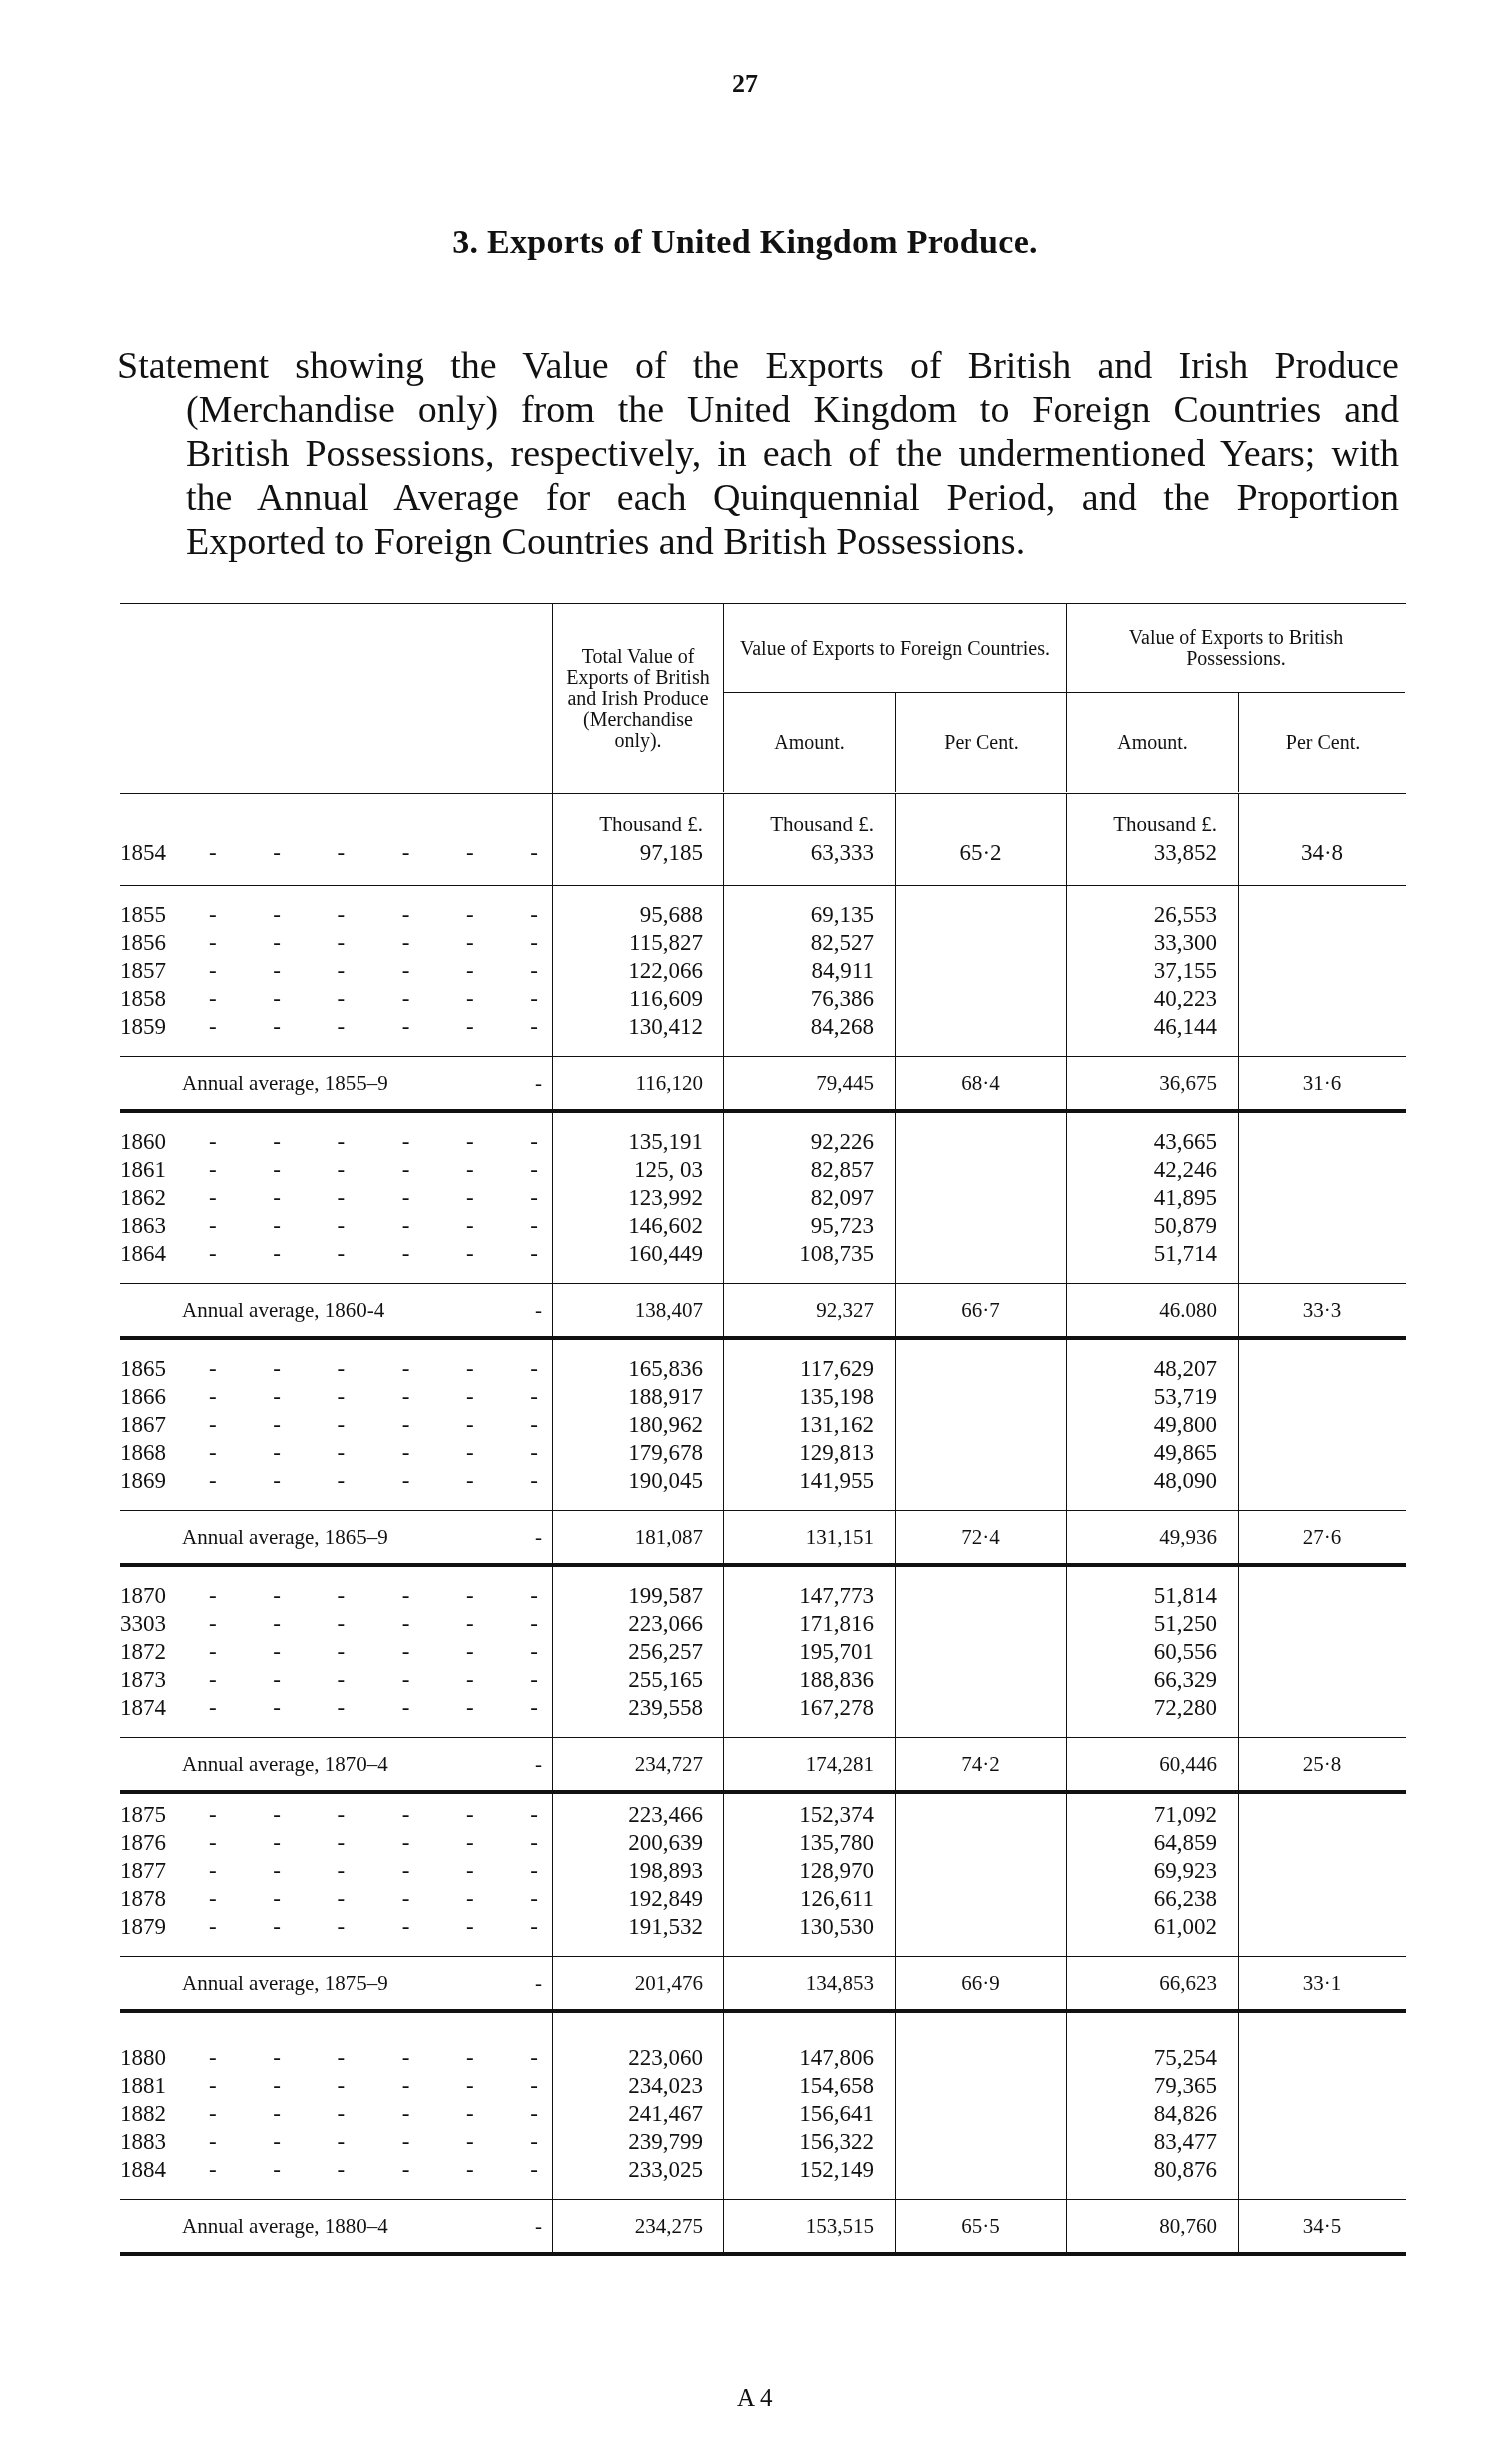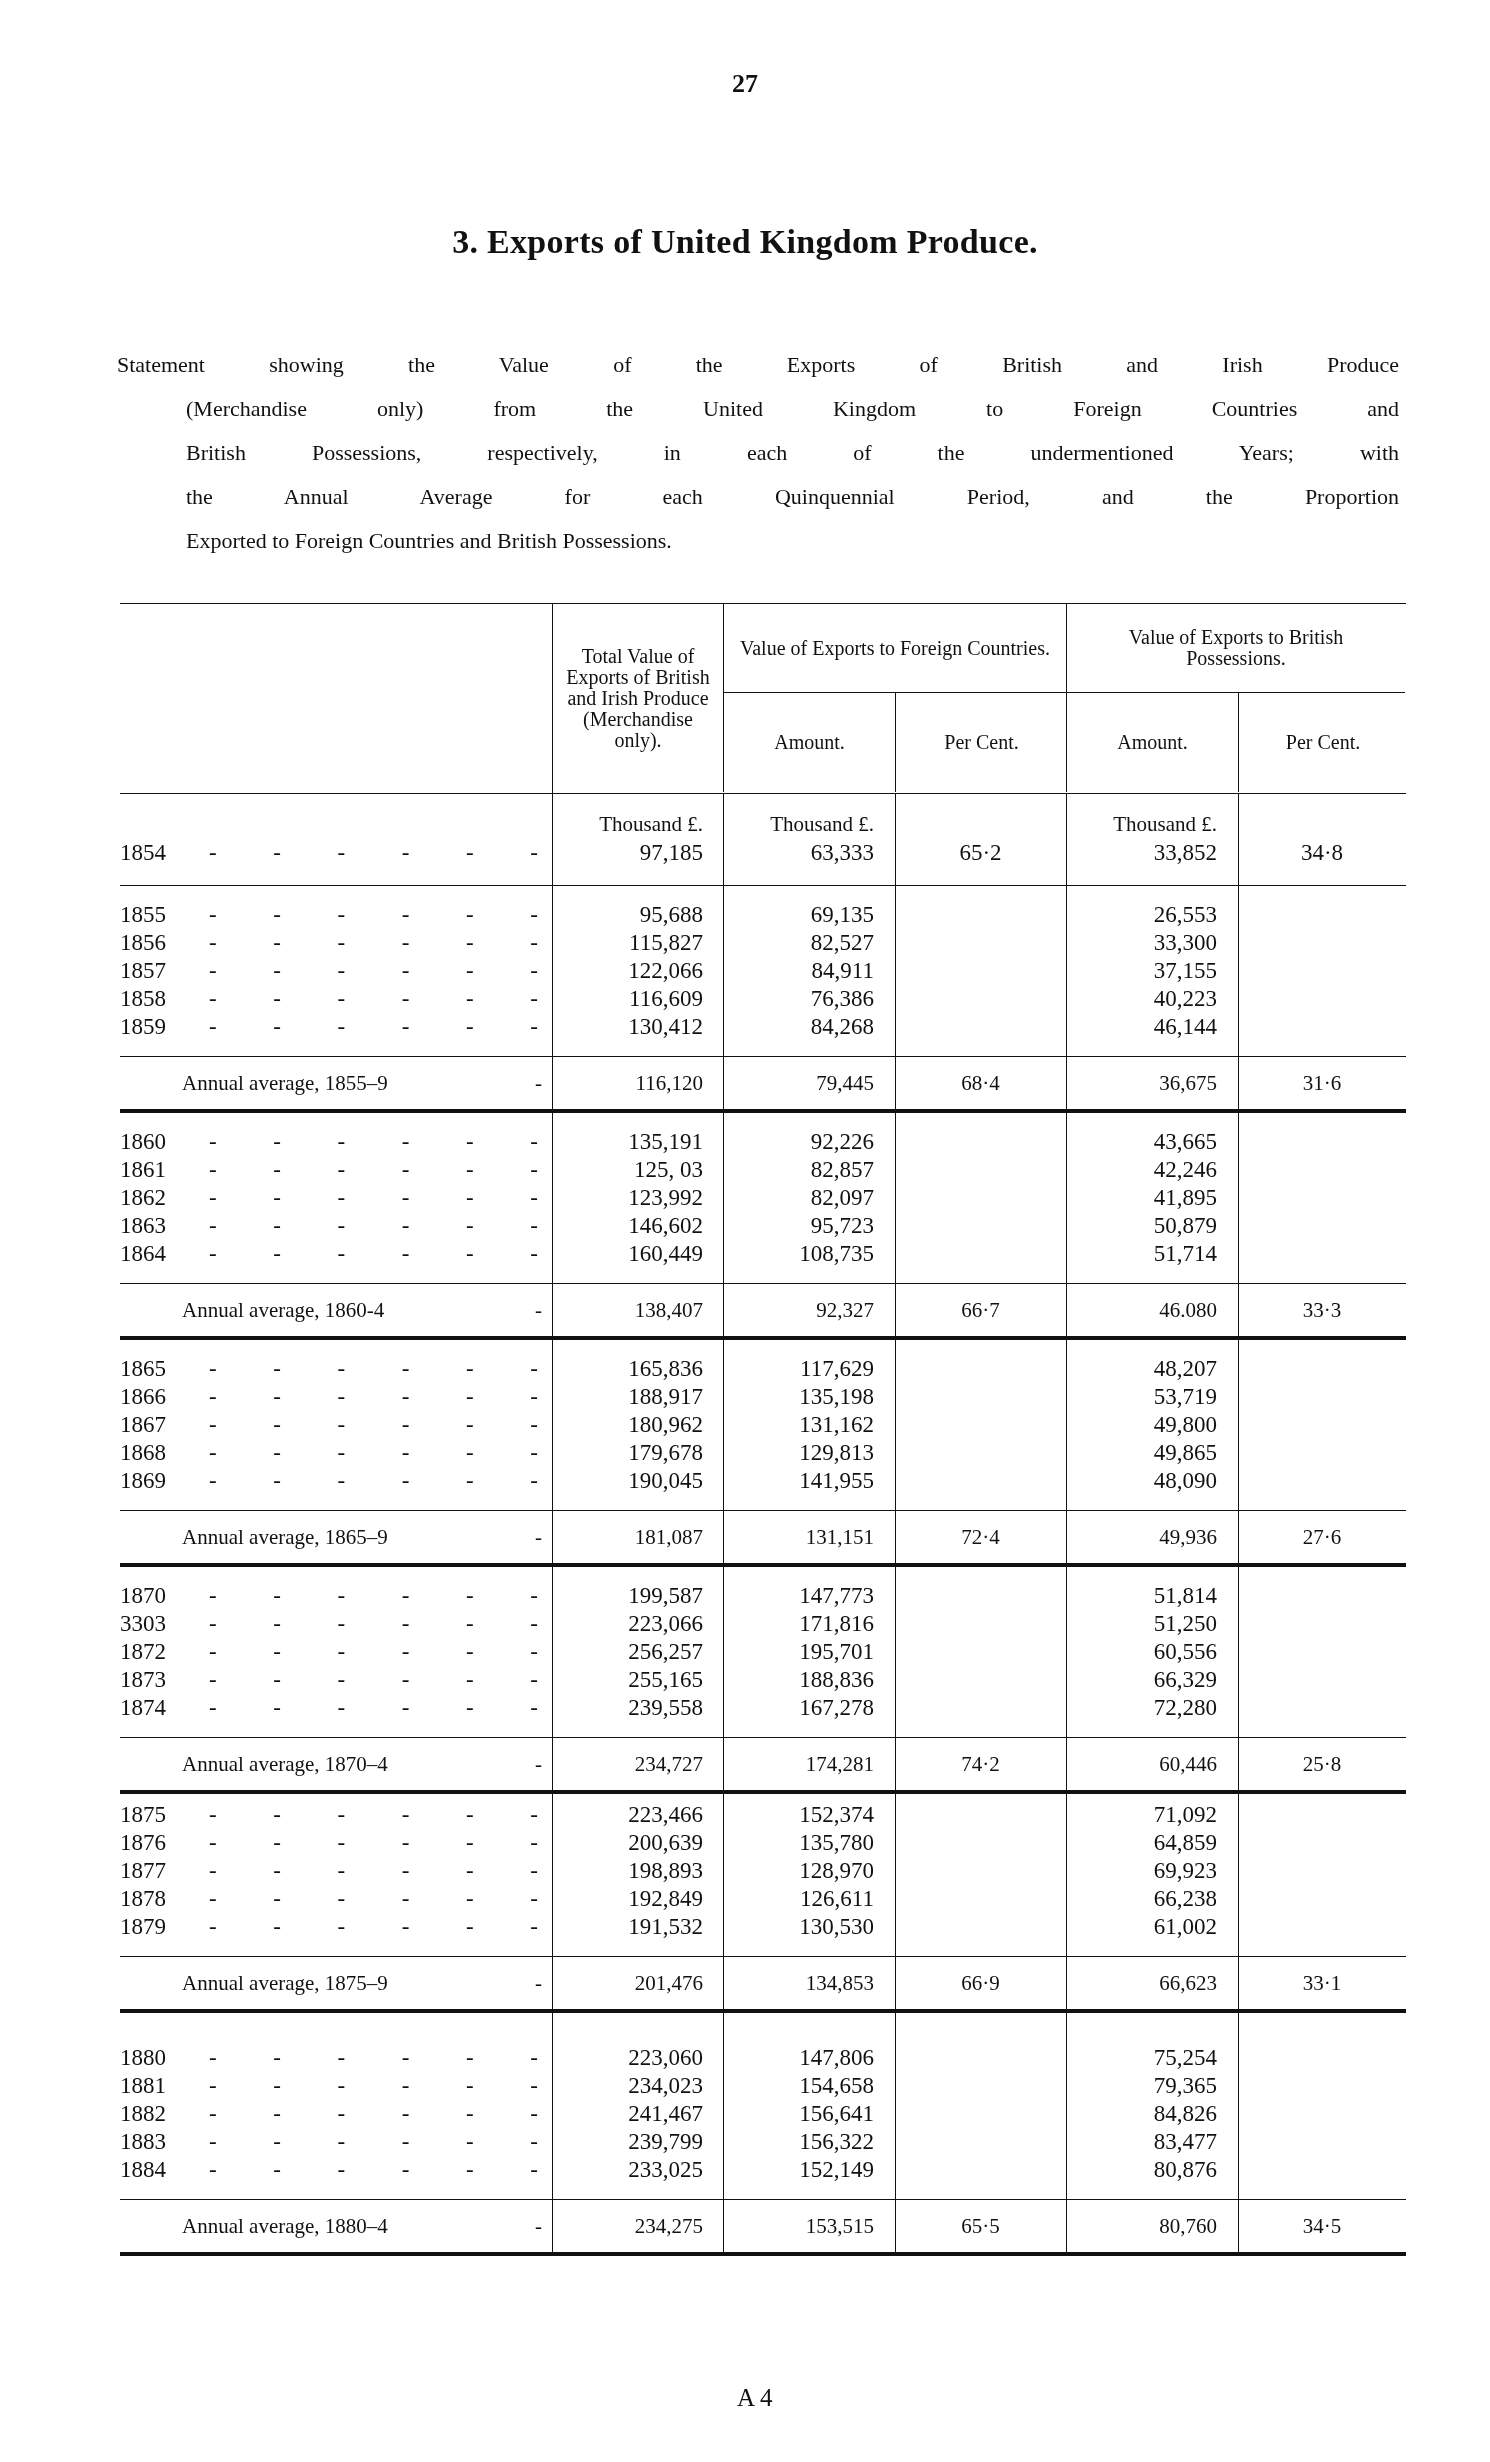--- a/index.html
+++ b/index.html
@@ -10,21 +10,21 @@
     .page-number {
       position: absolute; top: 69px; left: 0; width: 1490px; text-align: center;
       font-size: 26px; font-weight: bold;
     }
     .section-title {
       position: absolute; top: 223px; left: 0; width: 1490px; text-align: center;
       font-size: 34px; font-weight: bold; letter-spacing: 0.3px;
     }
     .statement {
       position: absolute; top: 343px; left: 117px; width: 1282px;
-      font-size: 22px; line-height: 44px; text-align: justify;
+      font-size: 38px; line-height: 44px; text-align: justify;
     }
     .statement .line { display: block; text-align: justify; text-align-last: justify; }
     .statement .line.first { padding-left: 0; }
     .statement .line.indent { padding-left: 69px; }
     .statement .line.last { text-align-last: left; }
 
     
     .table {
       position: absolute; top: 603px; left: 120px; width: 1286px;
       border-top: 1.4px solid #111;

